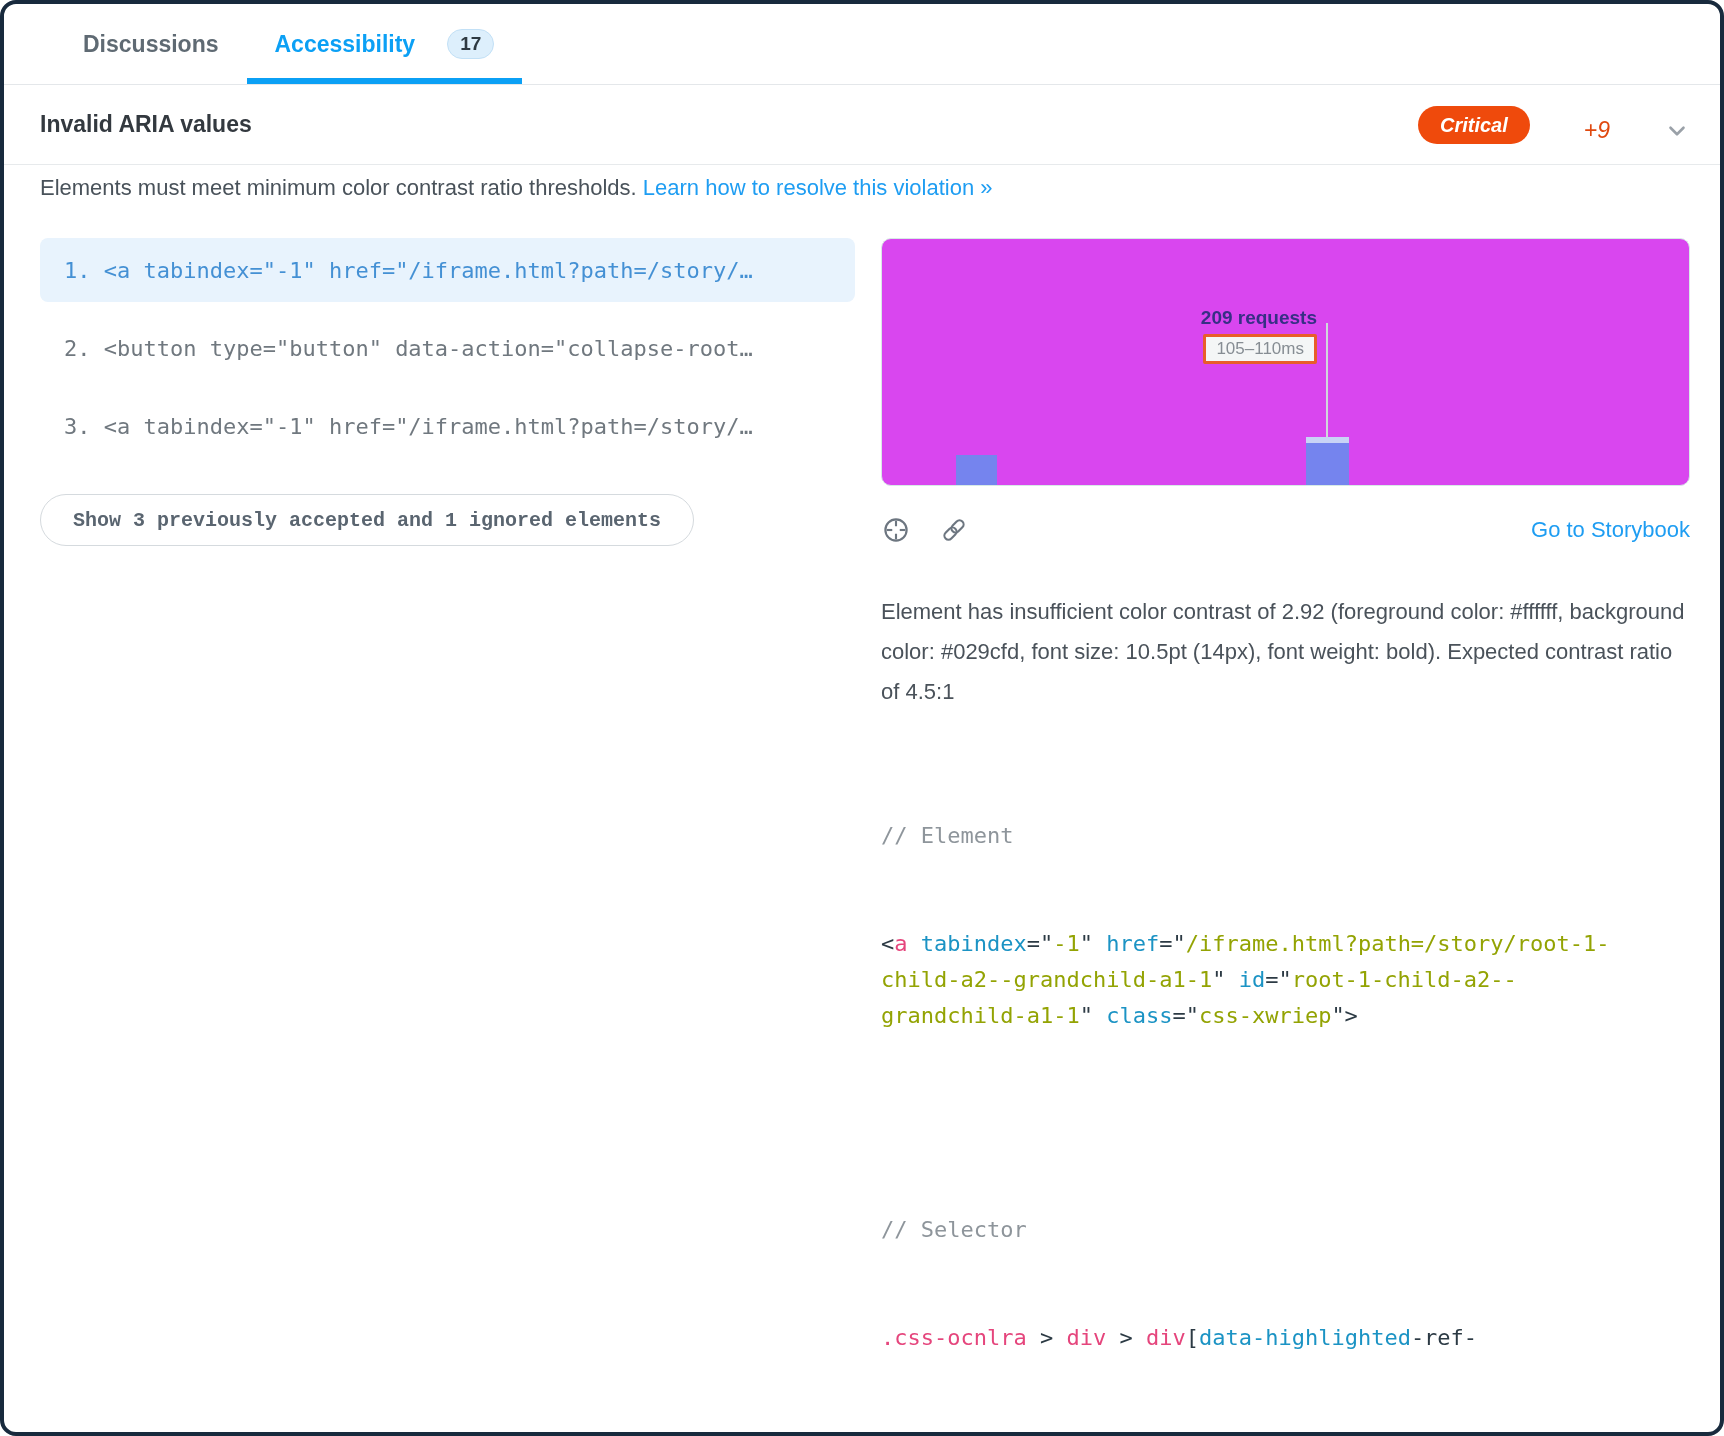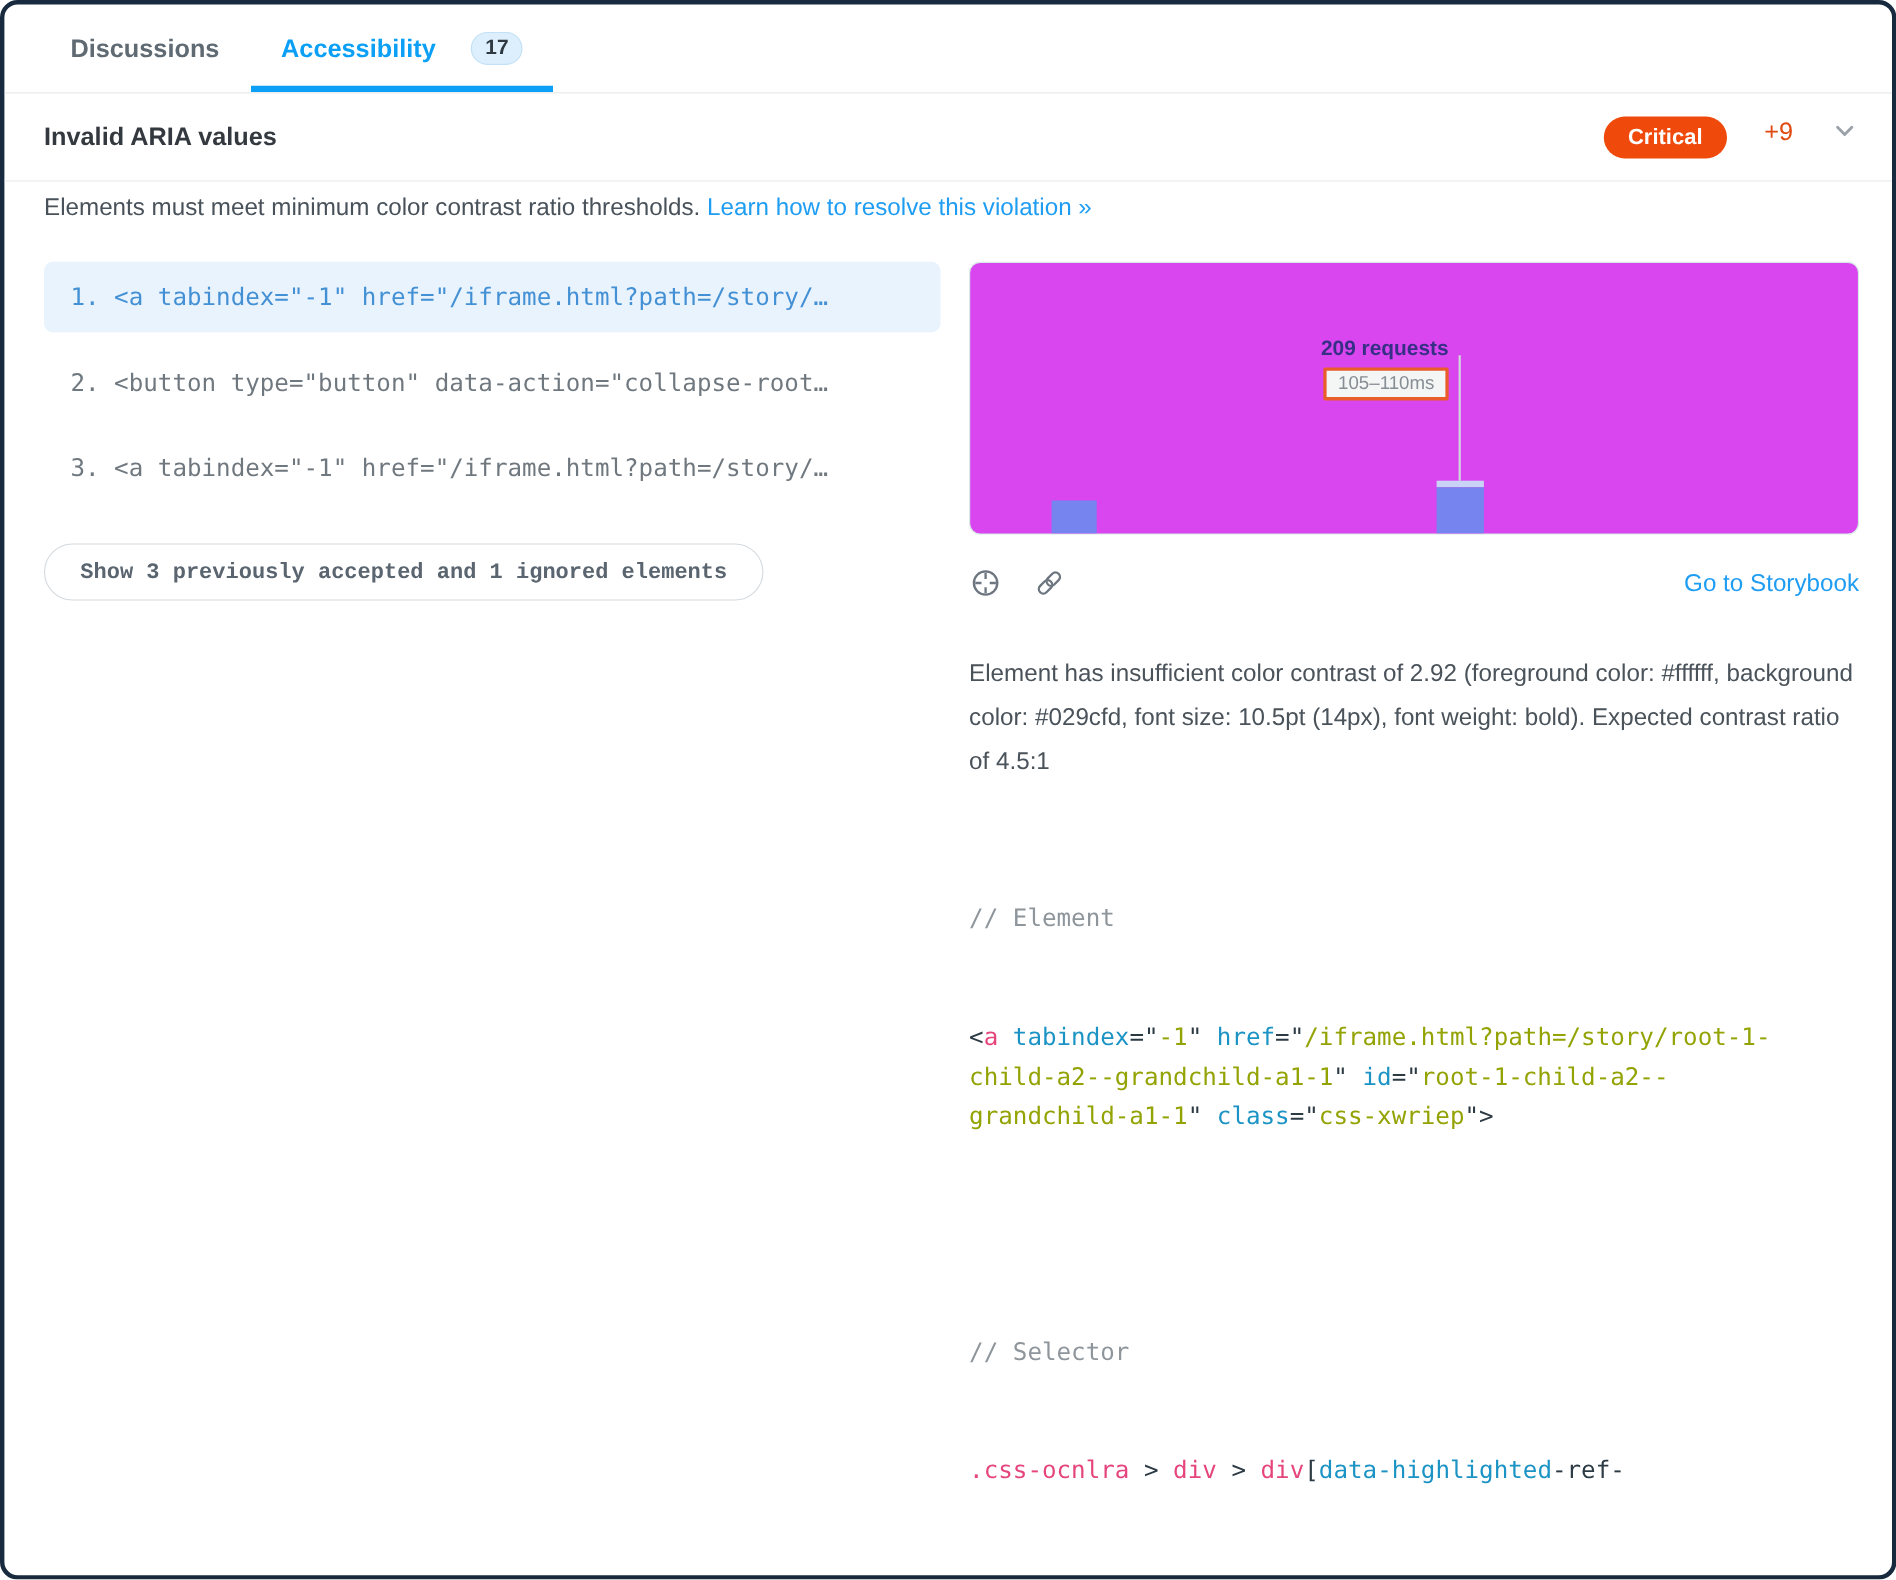--- a/index.html
+++ b/index.html
@@ -3,28 +3,28 @@
 <meta charset="utf-8">
 <style>
   html,body{margin:0;padding:0;background:#ffffff;}
   .frame{
     width:1724px;height:1436px;box-sizing:border-box;
     border:4px solid #182a3d;border-radius:16px;background:#fff;
     font-family:"Liberation Sans",sans-serif;color:#33393f;
     overflow:hidden;display:flex;flex-direction:column;
   }
   
-  .tabbar{height:80px;flex:0 0 auto;display:flex;align-items:stretch;padding:0 0 0 32px;border-bottom:1px solid #e4e7ea;}
+  .tabbar{height:80px;flex:0 0 auto;display:flex;align-items:stretch;padding:0 0 0 51px;border-bottom:1px solid #e4e7ea;}
   .tab{display:flex;align-items:center;gap:12px;padding:0 28px;font-size:23px;font-weight:700;color:#5f6a73;cursor:pointer;}
   .tab.active{color:#0ba0f5;box-shadow:inset 0 -6px 0 0 #0ba0f5;gap:32px;}
   .tab-count{background:#ddeffc;border:1px solid #c2e0f6;color:#2e3941;border-radius:999px;padding:3px 12px;font-size:19px;font-weight:700;}
   
   .rule-row{flex:0 0 auto;display:flex;align-items:center;height:79px;padding:0 30px 0 36px;border-bottom:1px solid #e7eaec;}
   .rule-title{font-size:23px;font-weight:700;color:#33393f;flex:1;}
-  .sev-cluster{display:flex;align-items:flex-start;gap:34px;}
+  .sev-cluster{display:flex;align-items:flex-end;gap:54px;font-style:italic;}
   .pill{border-radius:999px;font-size:20px;font-weight:700;padding:9px 22px;line-height:1;}
   .pill.critical{background:#ef4a0c;color:#ffffff;}
   .pill.serious{background:#fce4d8;color:#d84910;}
   .extra{font-size:23px;color:#e0490f;}
   .chev{width:26px;height:26px;display:block;cursor:pointer;}
   
   .expanded{flex:0 0 auto;border-bottom:1px solid #e7eaec;padding:0 30px 42px 36px;}
   .exp-header{display:flex;align-items:center;height:80px;}
   .rule-desc{font-size:22px;color:#49525a;margin:6px 0 0 0;line-height:1.5;}
   .link{color:#1e9df2;cursor:pointer;text-decoration:none;}

